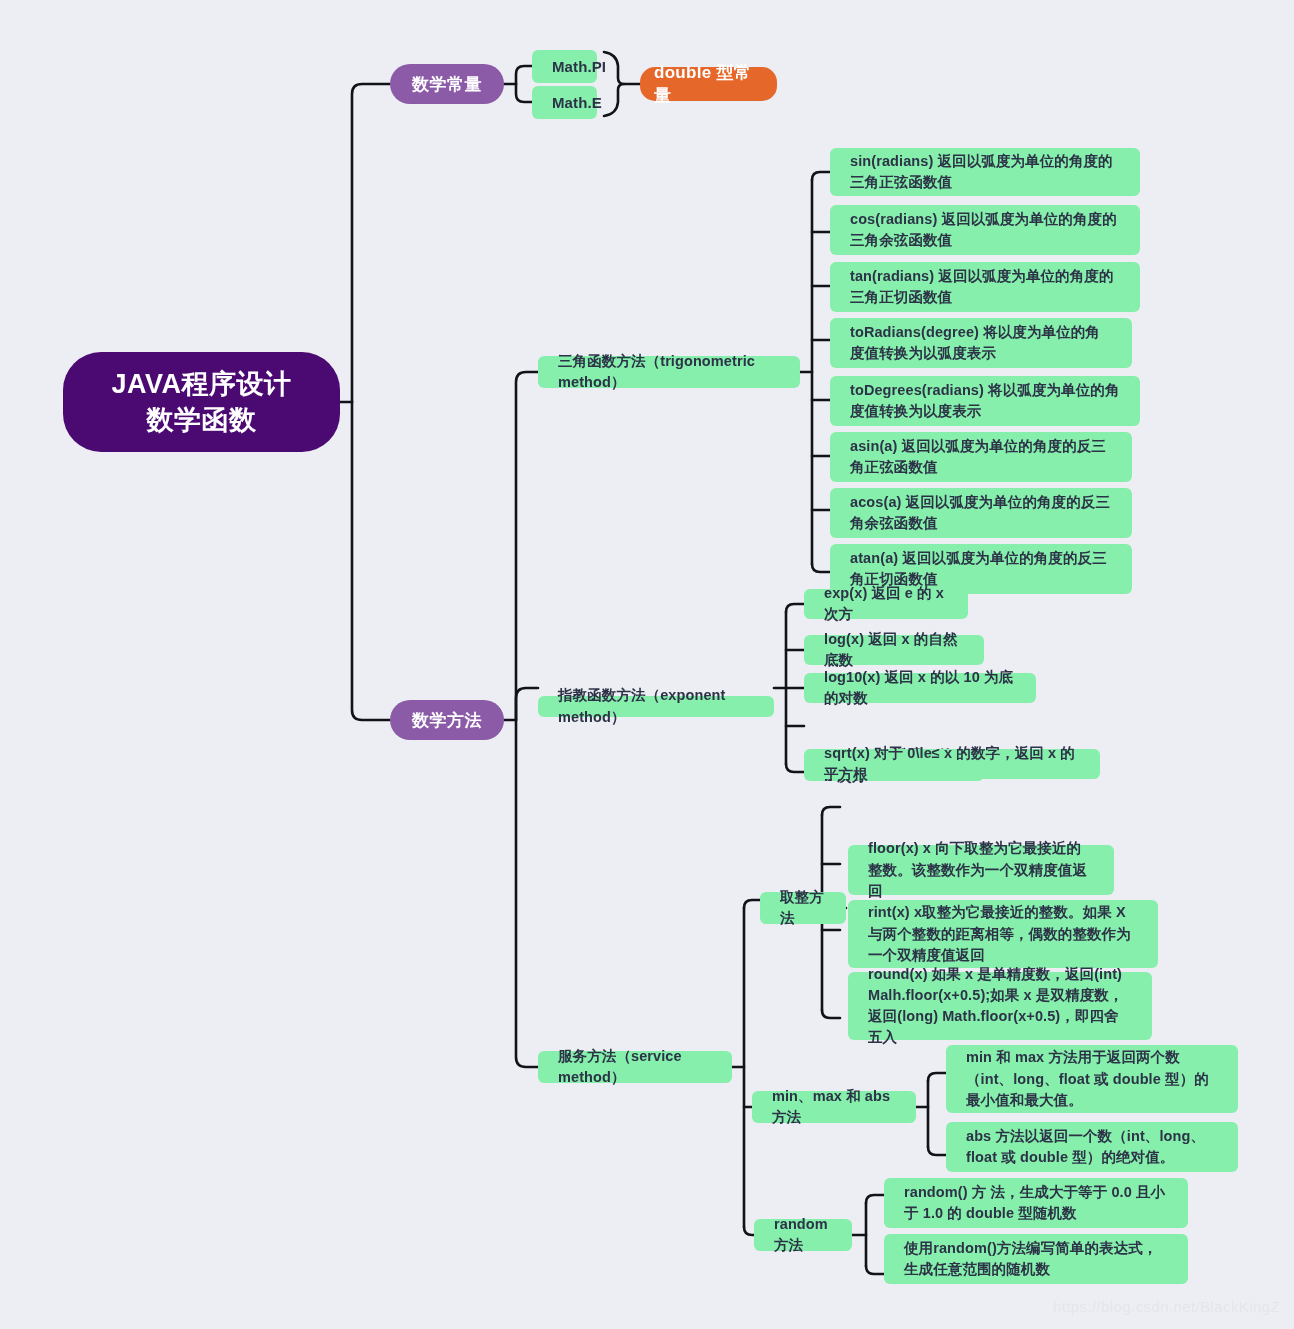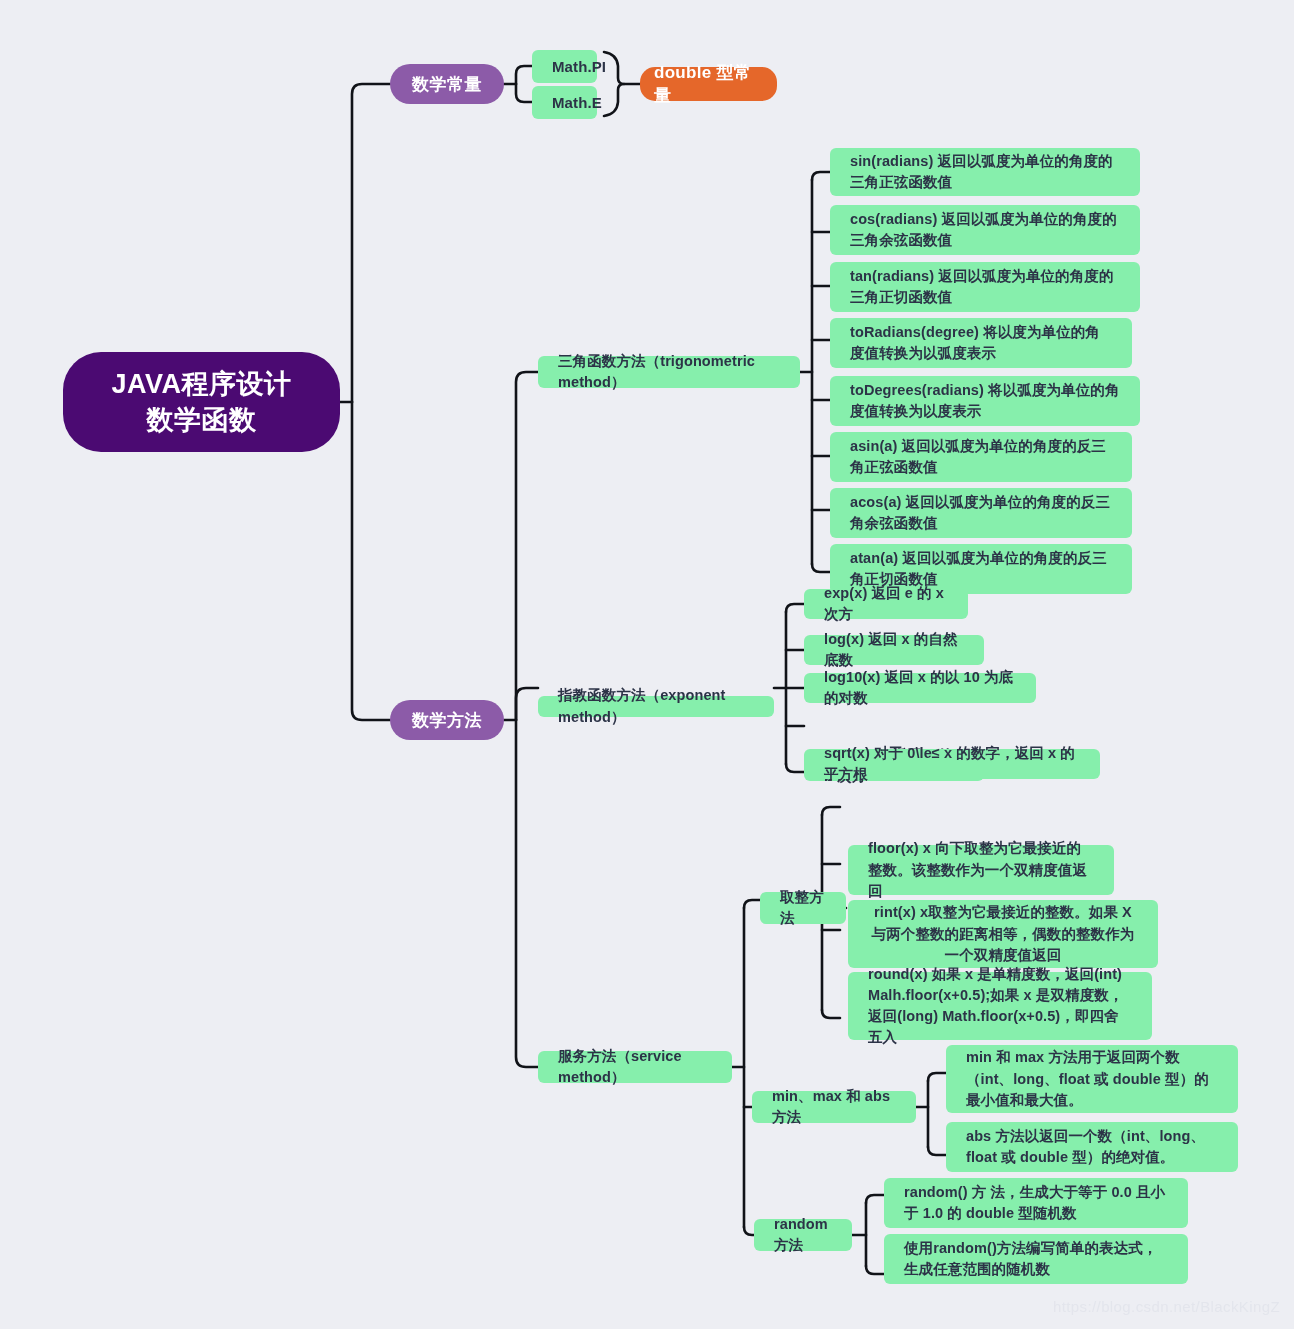--- a/index.html
+++ b/index.html
@@ -235,21 +235,21 @@
     <span>服务方法（service method）</span>
   </div>
 
   <div class="node card" style="left:760px; top:892px; width:86px; height:32px;">
     <span>取整方法</span>
   </div>
 
   <div class="node card" style="left:848px; top:845px; width:266px; height:50px;">
     <span>floor(x) x 向下取整为它最接近的整数。该整数作为一个双精度值返回</span>
   </div>
-  <div class="node card" style="left:848px; top:900px; width:310px; height:68px;text-align:center;">
+  <div class="node card" style="left:848px; top:900px; width:310px; height:68px;">
     <span>rint(x) x取整为它最接近的整数。如果 X 与两个整数的距离相等，偶数的整数作为一个双精度值返回</span>
   </div>
   <div class="node card" style="left:848px; top:972px; width:304px; height:68px;">
     <span>round(x) 如果 x 是单精度数，返回(int) Malh.floor(x+0.5);如果 x 是双精度数，返回(long) Math.floor(x+0.5)，即四舍五入</span>
   </div>
 
   <div class="node card" style="left:752px; top:1091px; width:164px; height:32px;">
     <span>min、max 和 abs 方法</span>
   </div>
 

